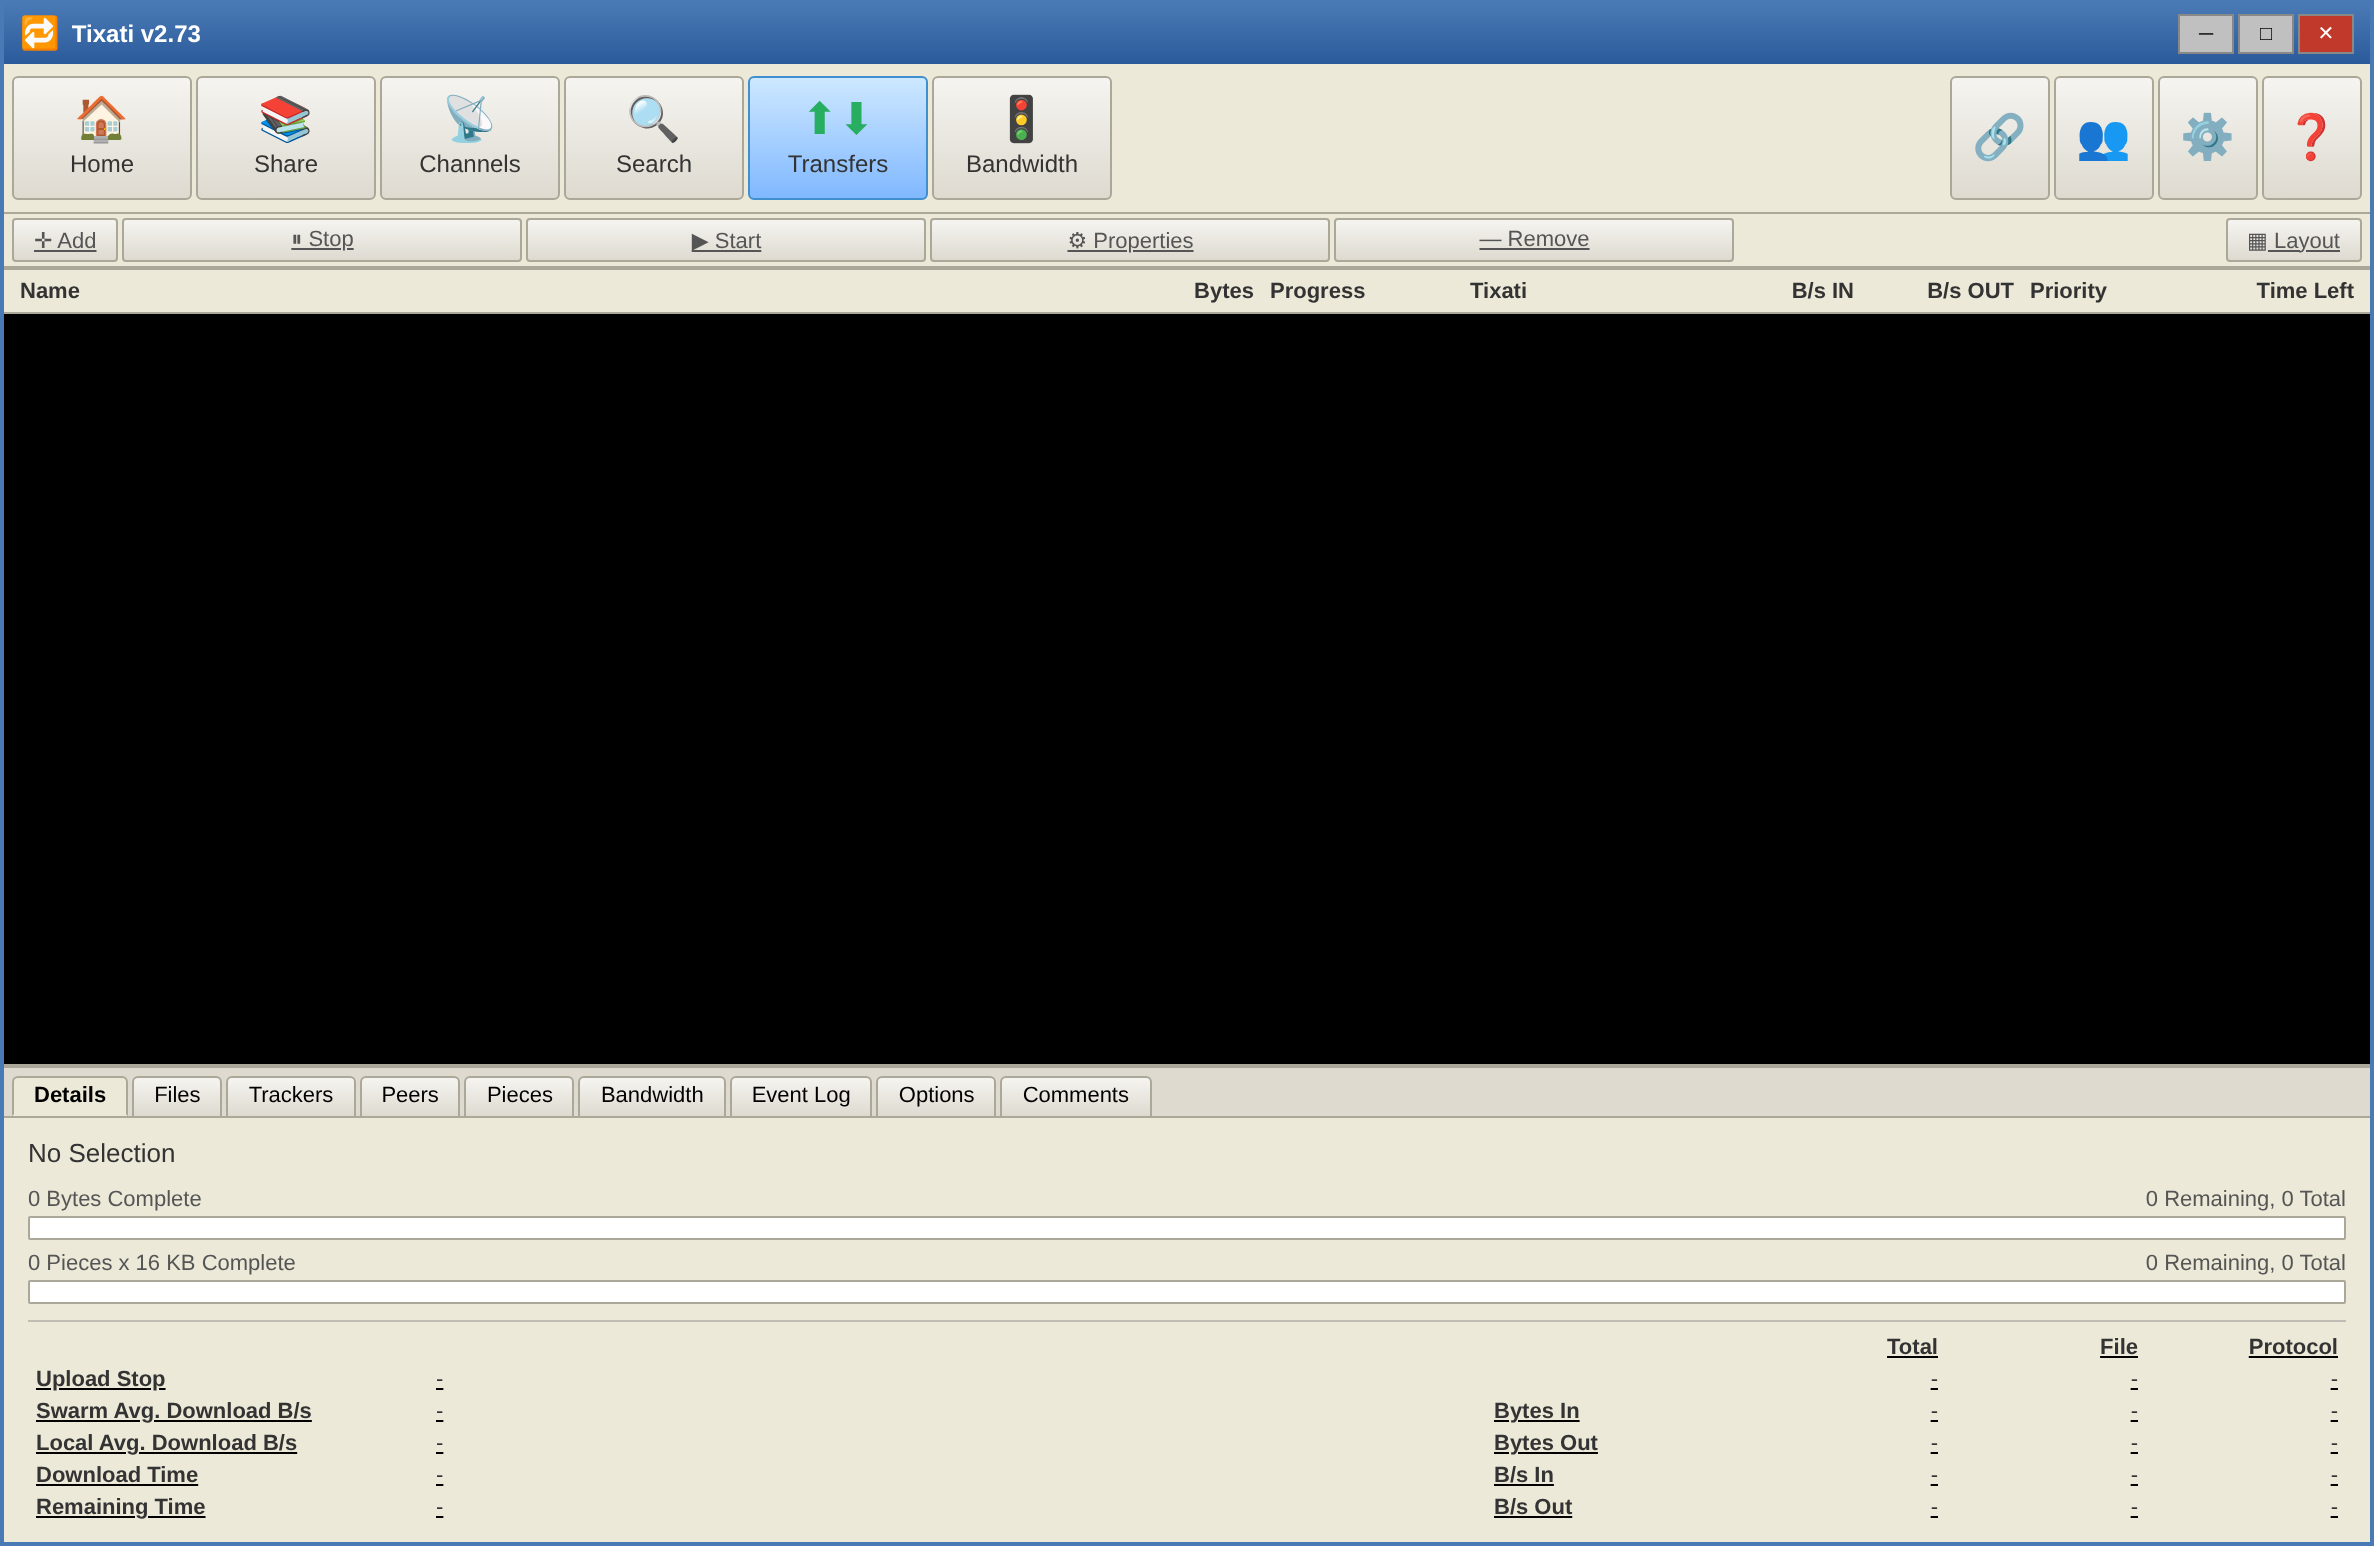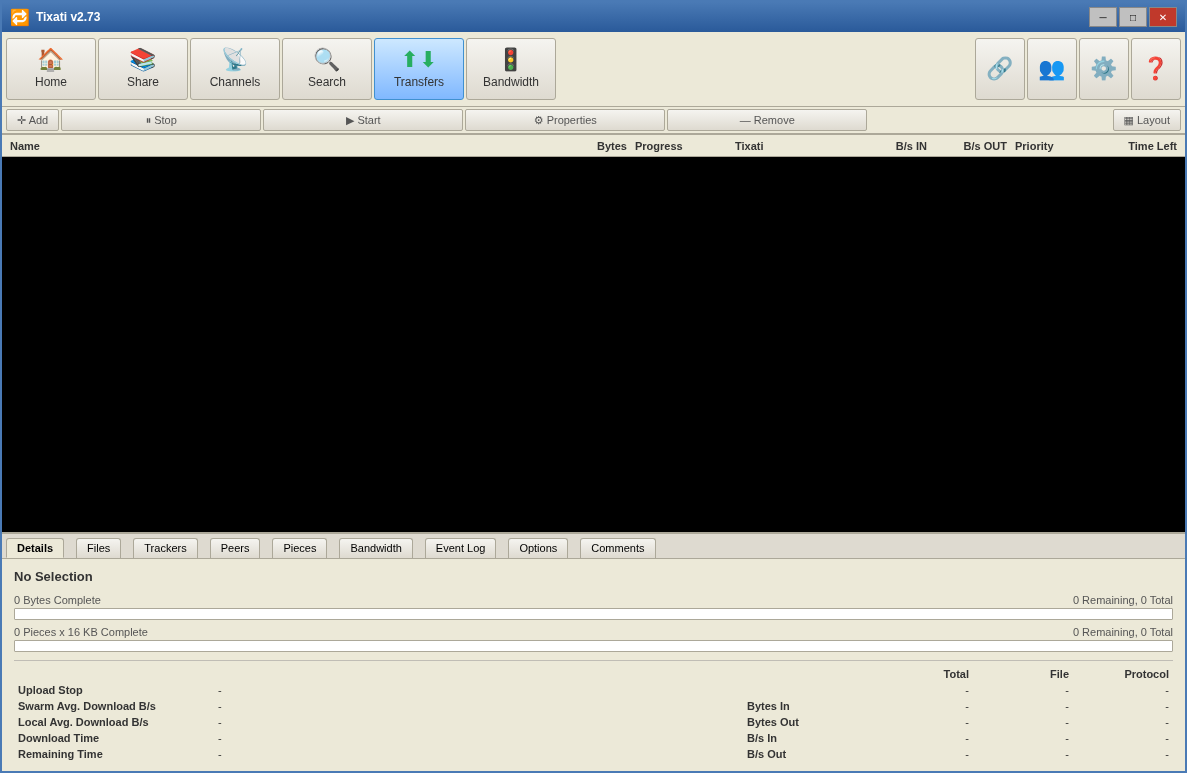--- a/index.html
+++ b/index.html
@@ -112,20 +112,21 @@
       padding: 0 10px;
       background: linear-gradient(to bottom, #f5f4f0, #dedad0);
       border: 1px solid #aca899;
       border-radius: 2px;
       cursor: pointer;
       font-size: 11px;
       display: flex;
       align-items: center;
       gap: 4px;
       color: #555;
+      text-decoration: underline;
     }
     .action-btn-wide { min-width: 200px; justify-content: center; }
     .action-btn-medium { min-width: 200px; justify-content: center; }
     #table-header {
       background: #ece9d8;
       border-bottom: 1px solid #aca899;
       display: flex;
       padding: 2px 4px;
       height: 22px;
       align-items: center;
@@ -148,21 +149,21 @@
     #details-area {
       background: #ece9d8;
       border-top: 2px solid #aca899;
     }
     #tabs-bar {
       display: flex;
       border-bottom: 1px solid #aca899;
       background: #dedad0;
       padding-top: 4px;
       padding-left: 4px;
-      gap: 12px;
+      gap: 2px;
     }
     .tab {
       padding: 3px 10px;
       border: 1px solid #aca899;
       border-bottom: none;
       background: linear-gradient(to bottom, #f5f4f0, #dedad0);
       cursor: pointer;
       font-size: 11px;
       border-radius: 3px 3px 0 0;
     }
@@ -170,21 +171,21 @@
       background: #ece9d8;
       border-bottom: 1px solid #ece9d8;
       font-weight: bold;
     }
     #details-content {
       padding: 10px 12px;
       background: #ece9d8;
     }
     #no-selection {
       font-size: 13px;
-      font-weight: bold;
+      font-weight: normal;
       color: #333;
       margin-bottom: 10px;
     }
     .progress-row {
       margin-bottom: 6px;
     }
     .progress-label {
       display: flex;
       justify-content: space-between;
       font-size: 11px;
@@ -201,20 +202,21 @@
     #stats-table {
       width: 100%;
       border-top: 1px solid #c0bdb5;
       margin-top: 8px;
       padding-top: 6px;
     }
     .stats-grid {
       display: grid;
       grid-template-columns: 200px 1fr 130px 100px 100px 100px;
       gap: 2px 0;
+      text-decoration: underline;
     }
     .stats-label {
       font-size: 11px;
       font-weight: bold;
       color: #333;
       padding: 1px 4px;
     }
     .stats-value {
       font-size: 11px;
       color: #333;

